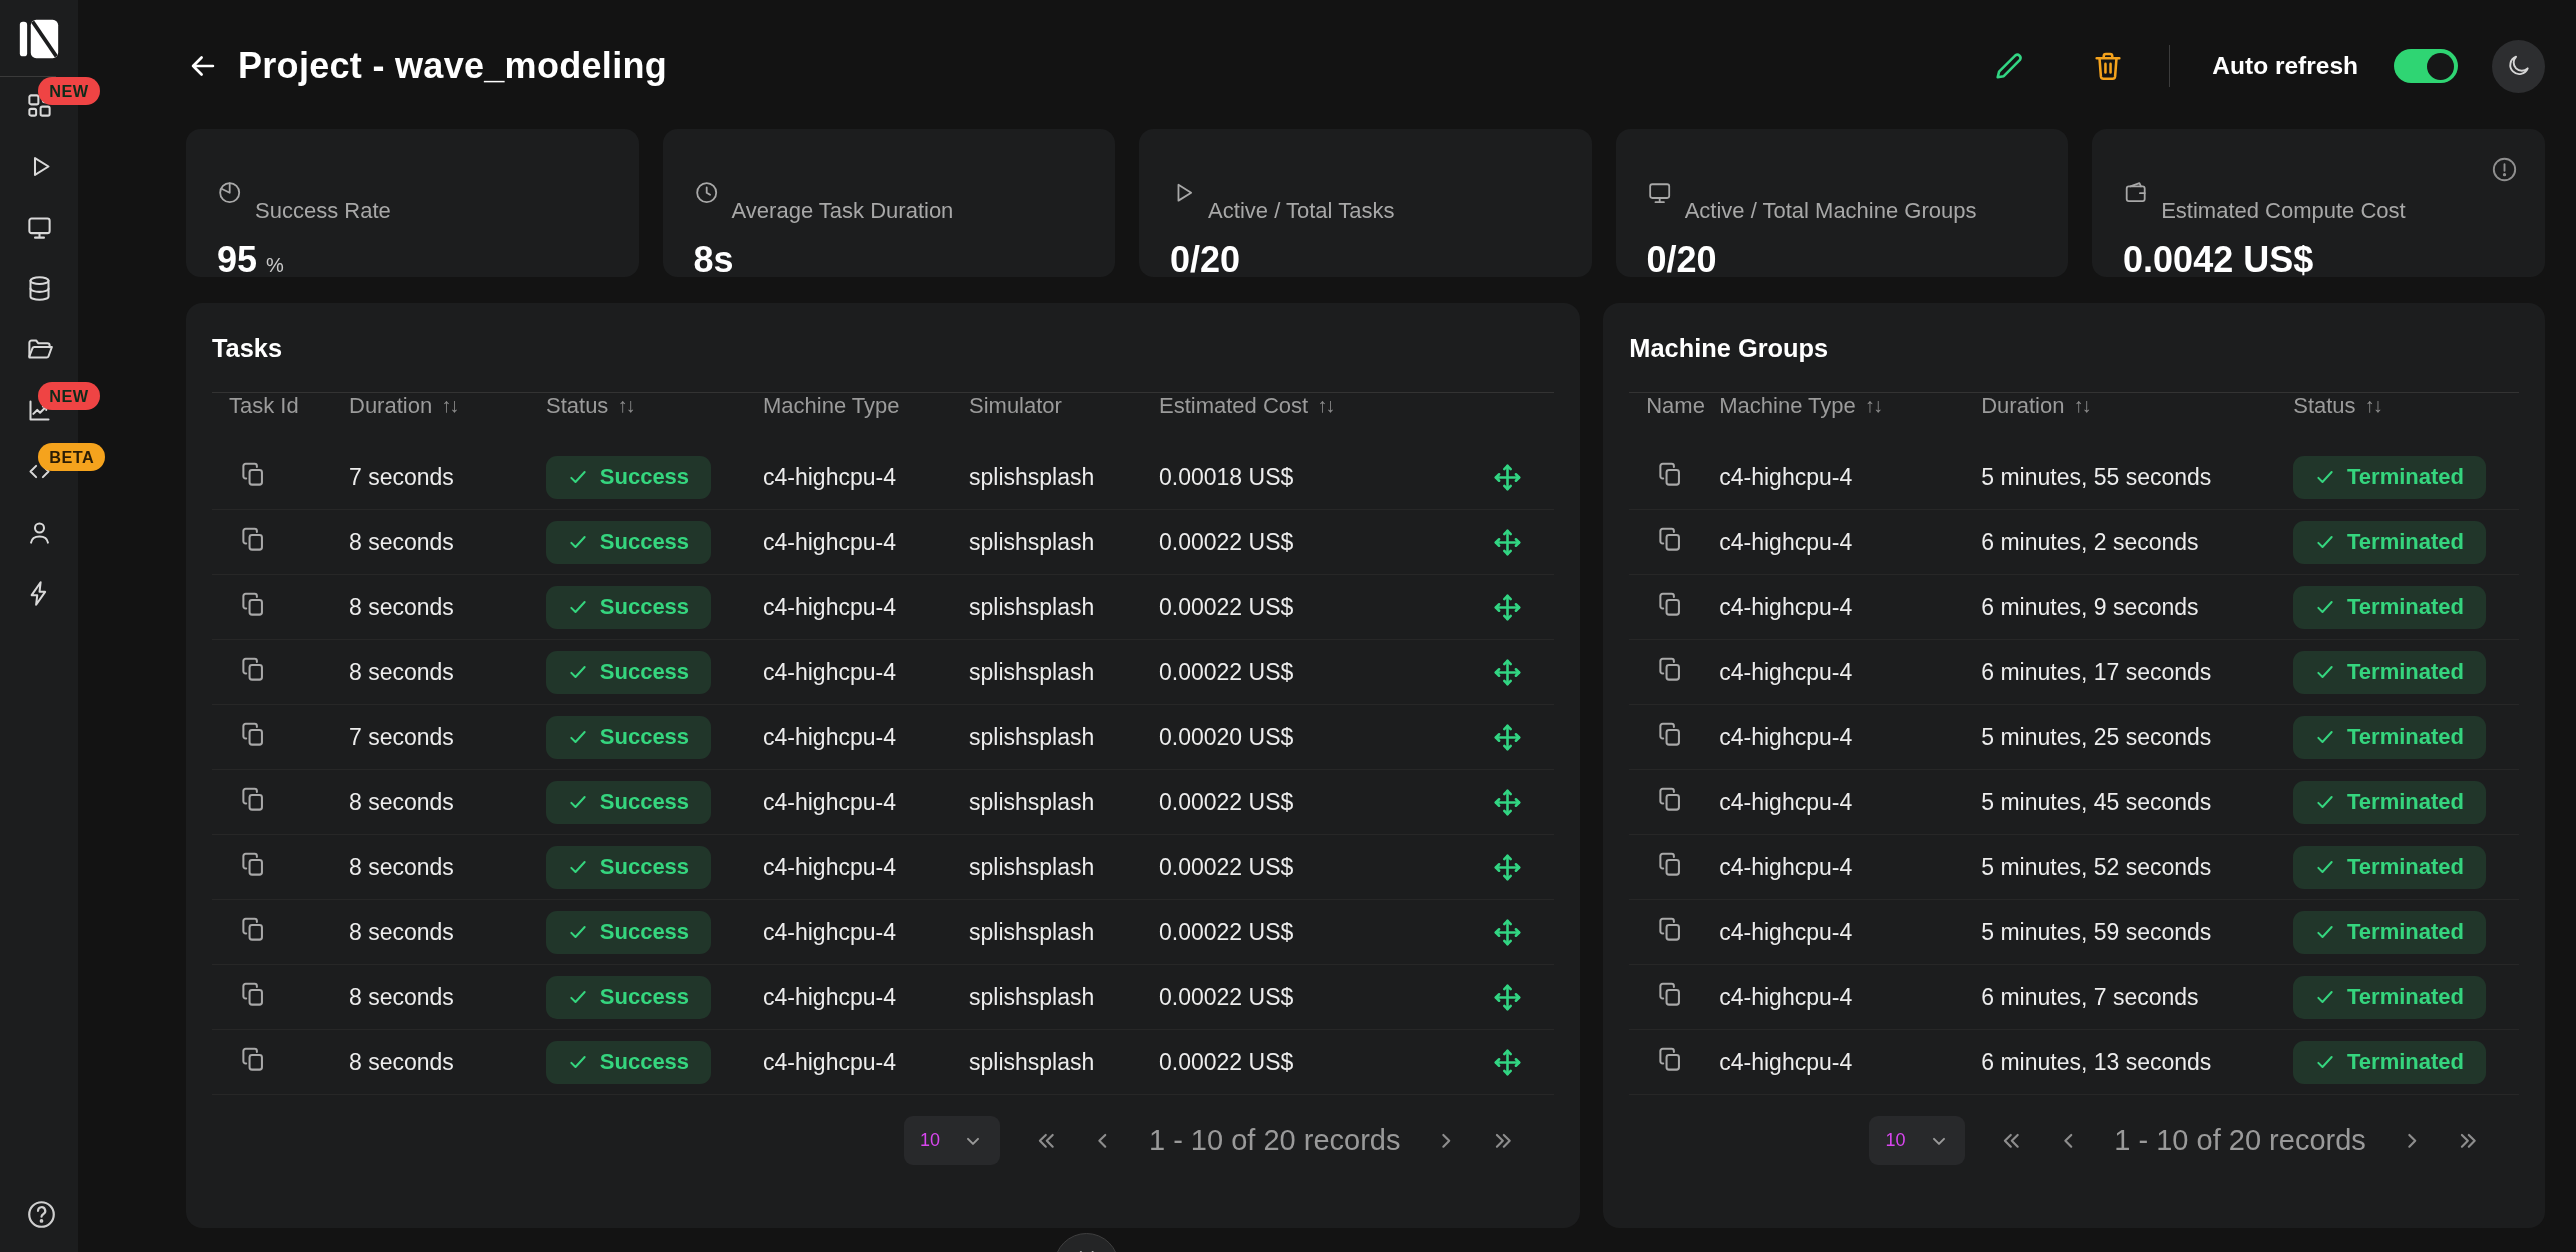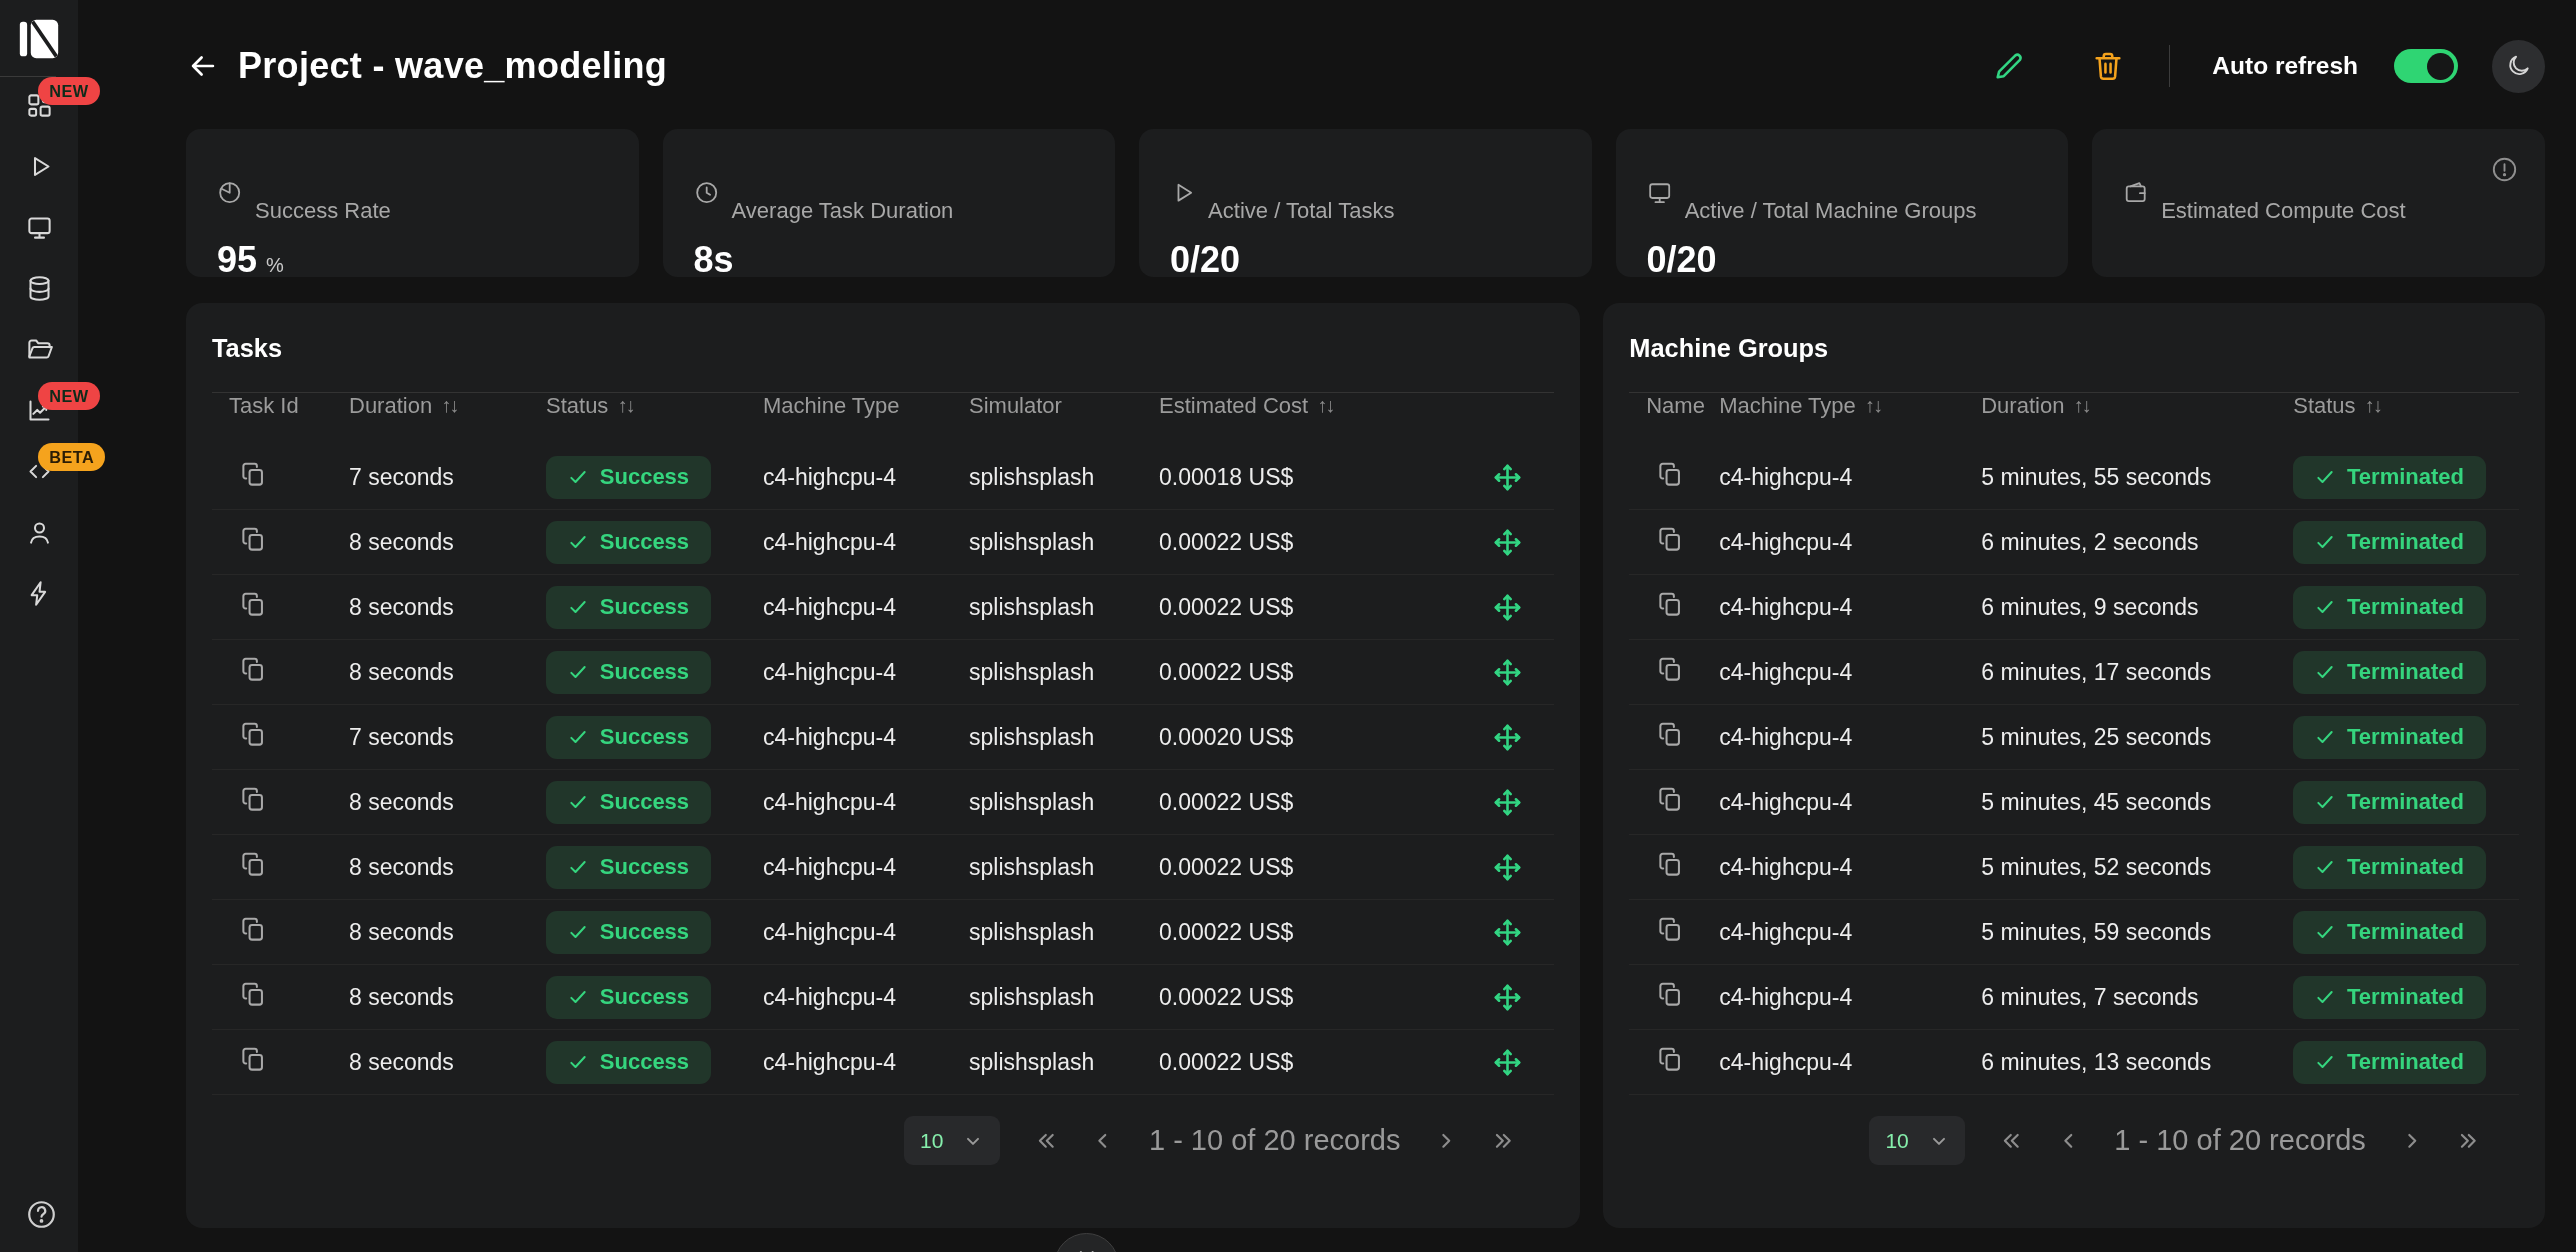--- a/index.html
+++ b/index.html
@@ -92,21 +92,21 @@
     width:fit-content;
   }
   .badge svg { width:20px; height:20px; }
   .move-btn { color:#32d583; justify-self:center; width:31px; height:31px; }
   .move-btn svg { width:31px; height:31px; }
 
   
   .pager { height:91px; display:flex; align-items:center; justify-content:flex-end; gap:34px; padding-right:38px; color:#8d8d8d; }
   .psize {
     background:#28292b; border-radius:9px; width:96px; height:49px; padding:0 16.3px;
-    display:flex; align-items:center; justify-content:space-between; color:#86efac; font-size:21px;
+    display:flex; align-items:center; justify-content:space-between; color:#d946ef; font-size:18px;
   }
   .psize svg { width:20px; height:20px; color:#9a9a9a; }
   .pnav { color:#8d8d8d; }
   .pnav svg { width:23.6px; height:23.6px; }
   .prange { font-size:29px; color:#9a9a9a; }
 
   
   .scroll-fab {
     position:absolute; left:1054px; top:1233px; width:65px; height:65px; border-radius:50%;
     background:#242526; border:0.9px solid #3f3f3f; color:#bdbdbd;
@@ -319,20 +319,23 @@
 
     <div class="stat-card">
       <div class="stat-label-row">
         <svg viewBox="0 0 24 24" fill="none" stroke="currentColor" stroke-width="1.7" stroke-linecap="round" stroke-linejoin="round">
           <rect x="3.5" y="6" width="17" height="14" rx="2"></rect>
           <path d="M7 6l8.5-3 1.5 3"></path>
           <path d="M16 12.5h4.5"></path>
         </svg>
         <span class="stat-label">Estimated Compute Cost</span>
       </div>
+      <div class="stat-value">
+        <span>0.0042 US$</span>
+      </div>
       <span class="card-info">
         <svg viewBox="0 0 24 24" fill="none" stroke="currentColor" stroke-width="1.7" stroke-linecap="round">
           <circle cx="12" cy="12" r="9.5"></circle>
             <path d="M12 7.2v6"></path>
             <circle cx="12" cy="16.6" r="0.6" fill="currentColor"></circle>
         </svg>
       </span>
     </div>
   </div>
 

